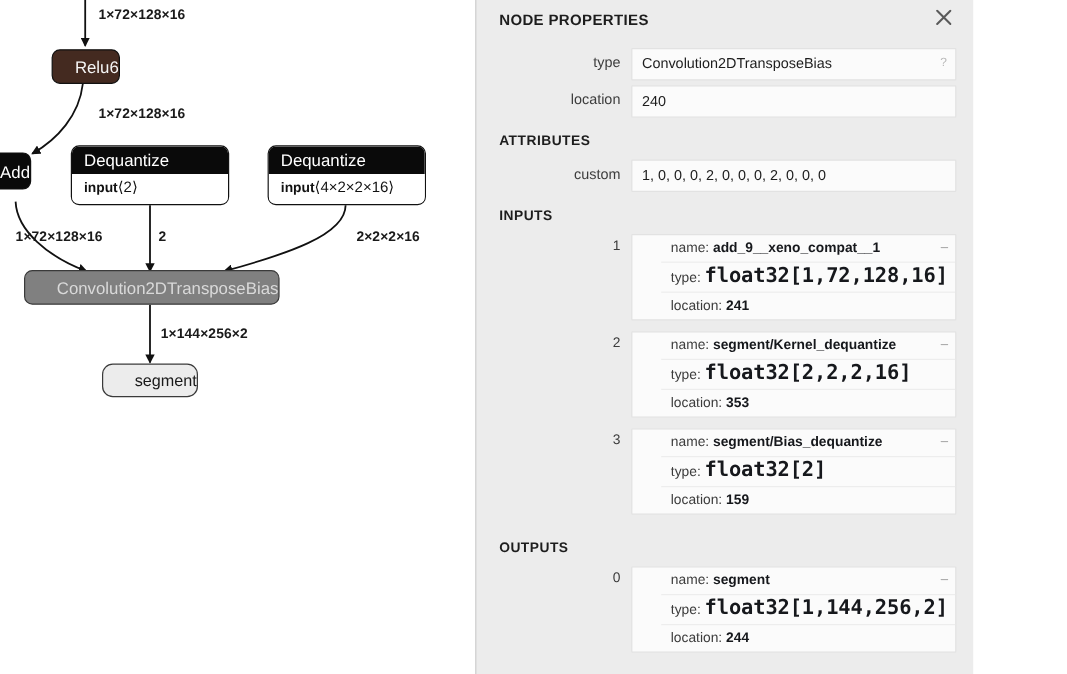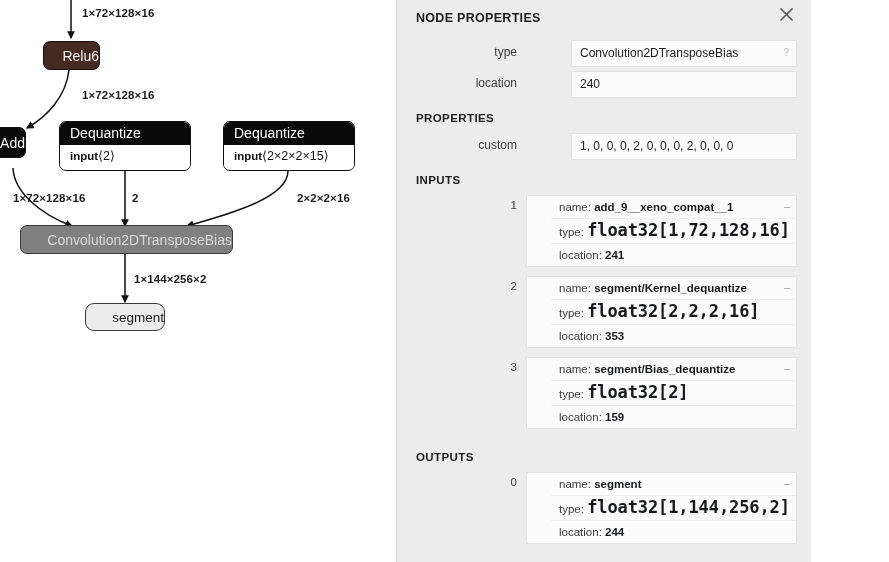--- a/index.html
+++ b/index.html
@@ -164,21 +164,20 @@
     margin-top: 14px;
     margin-bottom: 9px;
   }
 
   
   .kv-row {
     display: flex;
     align-items: flex-start;
     margin-bottom: 4px;
     padding-right: 14px;
-    gap: 45px;
   }
   .kv-label {
     width: 110px;
     min-width: 110px;
     text-align: right;
     font-size: 12px;
     color: #3c3c3c;
     padding-top: 5px;
     padding-right: 9px;
     box-sizing: border-box;
@@ -303,21 +302,21 @@
     <div class="gnode-box" style="left:59px; top:121px; width:132px; height:50px;">
       <div class="hdr">Dequantize</div>
       <div class="bdy">
         <span>input</span><span class="angle">⟨2⟩</span>
       </div>
     </div>
 
     <div class="gnode-box" style="left:223px; top:121px; width:132px; height:50px;">
       <div class="hdr">Dequantize</div>
       <div class="bdy">
-        <span>input</span><span class="angle">⟨2×2×2×15⟩</span>
+        <span>input</span><span class="angle">⟨4×2×2×16⟩</span>
       </div>
     </div>
 
     <div class="gnode gnode-selected" style="left:20px; top:225px; width:213px; height:29px;">
       <span class="node-label">Convolution2DTransposeBias</span>
     </div>
 
     <div class="gnode gnode-io" style="left:85px; top:303px; width:80px; height:28px;">
       <span class="node-label">segment</span>
     </div>
@@ -350,21 +349,21 @@
         </div>
       </div>
       <div class="kv-row">
         <div class="kv-label">location</div>
         <div class="kv-value">
           <span>240</span>
         </div>
       </div>
     </div>
 
-    <div class="section-title">PROPERTIES</div>
+    <div class="section-title">ATTRIBUTES</div>
     <div class="kv-row">
       <div class="kv-label">custom</div>
       <div class="kv-value">
         <span>1, 0, 0, 0, 2, 0, 0, 0, 2, 0, 0, 0</span>
       </div>
     </div>
 
     <div class="section-title">INPUTS</div>
 
     <div class="arg-row">

